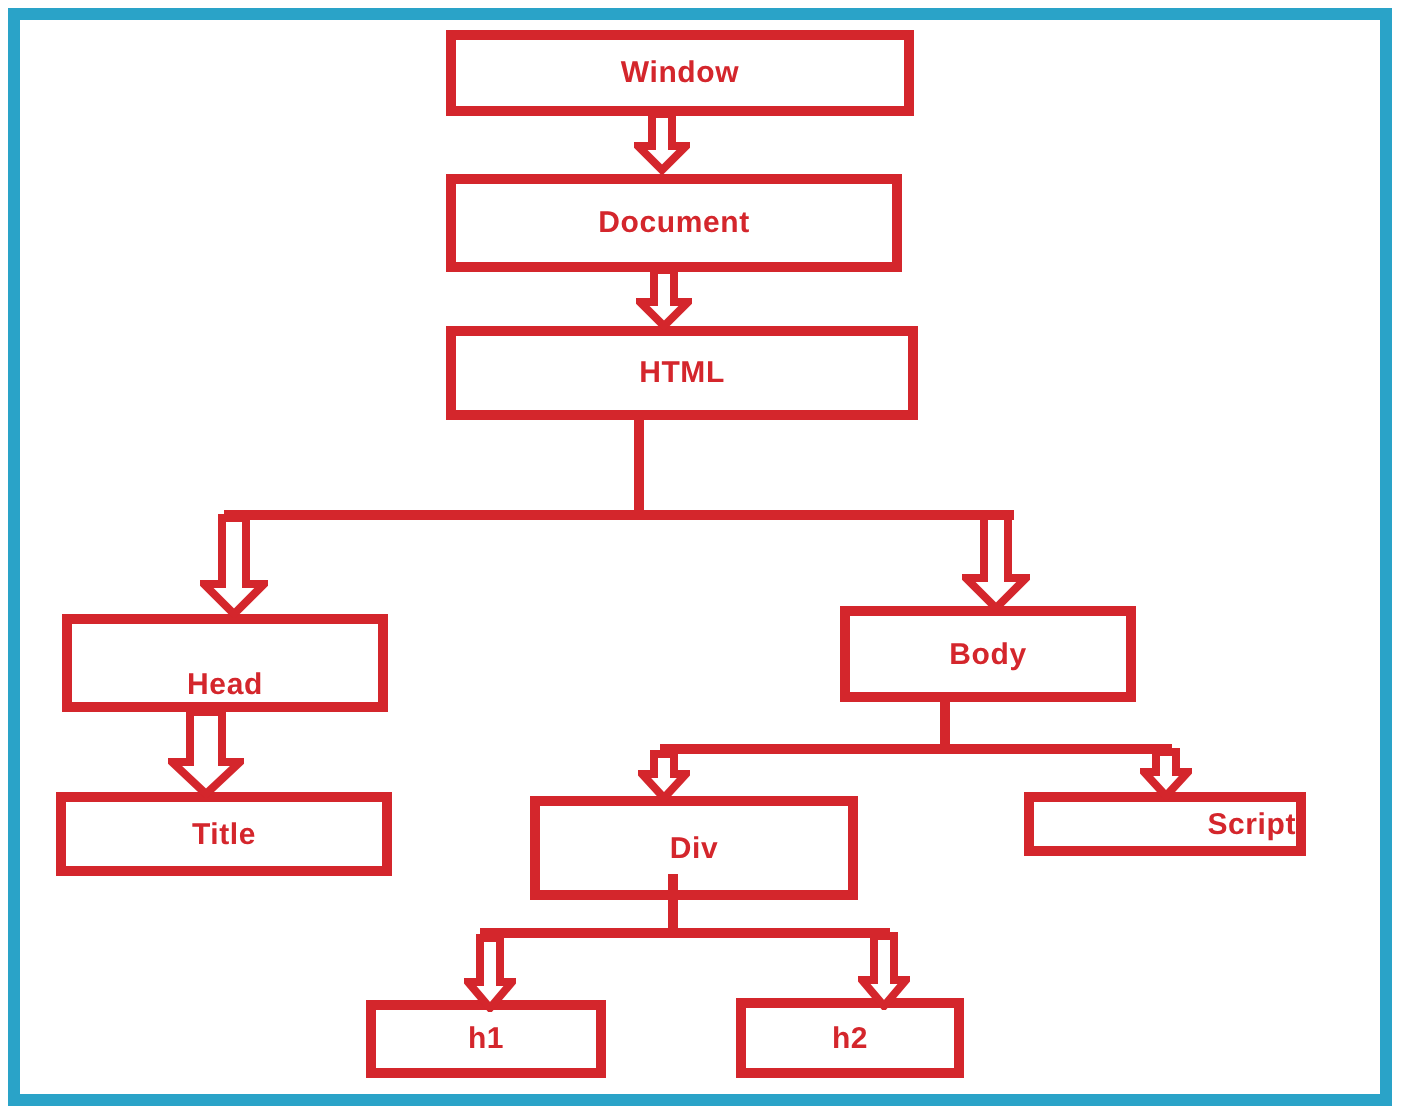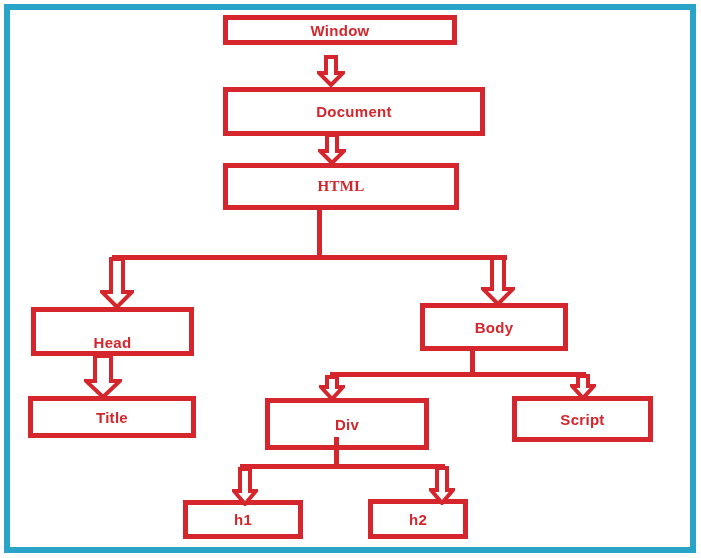--- a/index.html
+++ b/index.html
@@ -50,57 +50,57 @@
     stroke: var(--accent, #d4262c);
     stroke-width: 4;
     stroke-linejoin: miter;
   }
 </style>
 </head>
 <body>
 
 <div class="stage">
 
-  <div class="node" style="left:223px; top:15px; width:234px; height:30px;">
+  <div class="node" style="left:223px; top:15px; width:234px; height:43px;">
     <span class="node-label">Window</span>
   </div>
 
-  <div class="node" style="left:223px; top:87px; width:262px; height:49px;text-align:center;">
+  <div class="node" style="left:223px; top:87px; width:228px; height:49px;text-align:center;">
     <span class="node-label">Document</span>
   </div>
 
-  <div class="node" style="left:223px; top:163px; width:236px; height:47px;font-family:Liberation Serif, serif;">
+  <div class="node" style="left:223px; top:163px; width:236px; height:47px;">
     <span class="node-label">HTML</span>
   </div>
 
   <div class="node" style="left:31px; top:307px; width:163px; height:49px;align-items:flex-end;">
     <span class="node-label">Head</span>
   </div>
 
   <div class="node" style="left:420px; top:303px; width:148px; height:48px;">
     <span class="node-label">Body</span>
   </div>
 
   <div class="node" style="left:28px; top:396px; width:168px; height:42px;">
     <span class="node-label">Title</span>
   </div>
 
   <div class="node" style="left:265px; top:398px; width:164px; height:52px;">
     <span class="node-label">Div</span>
   </div>
 
-  <div class="node" style="left:512px; top:396px; width:141px; height:46px;">
+  <div class="node" style="left:512px; top:396px; width:141px; height:32px;justify-content:flex-end;">
     <span class="node-label">Script</span>
   </div>
 
   <div class="node" style="left:183px; top:500px; width:120px; height:39px;">
     <span class="node-label">h1</span>
   </div>
 
-  <div class="node" style="left:368px; top:499px; width:100px; height:40px;align-items:center;">
+  <div class="node" style="left:368px; top:499px; width:114px; height:40px;align-items:center;">
     <span class="node-label">h2</span>
   </div>
 
   <div class="line" style="left:317px; top:206px; width:5px; height:52px;"></div>
   <div class="line" style="left:112px; top:255px; width:395px; height:5px;"></div>
   <div class="line" style="left:470px; top:349px; width:5px; height:27px;"></div>
   <div class="line" style="left:330px; top:372px; width:256px; height:5px;"></div>
   <div class="line" style="left:334px; top:437px; width:5px; height:31px;"></div>
   <div class="line" style="left:240px; top:464px; width:205px; height:5px;"></div>
 

